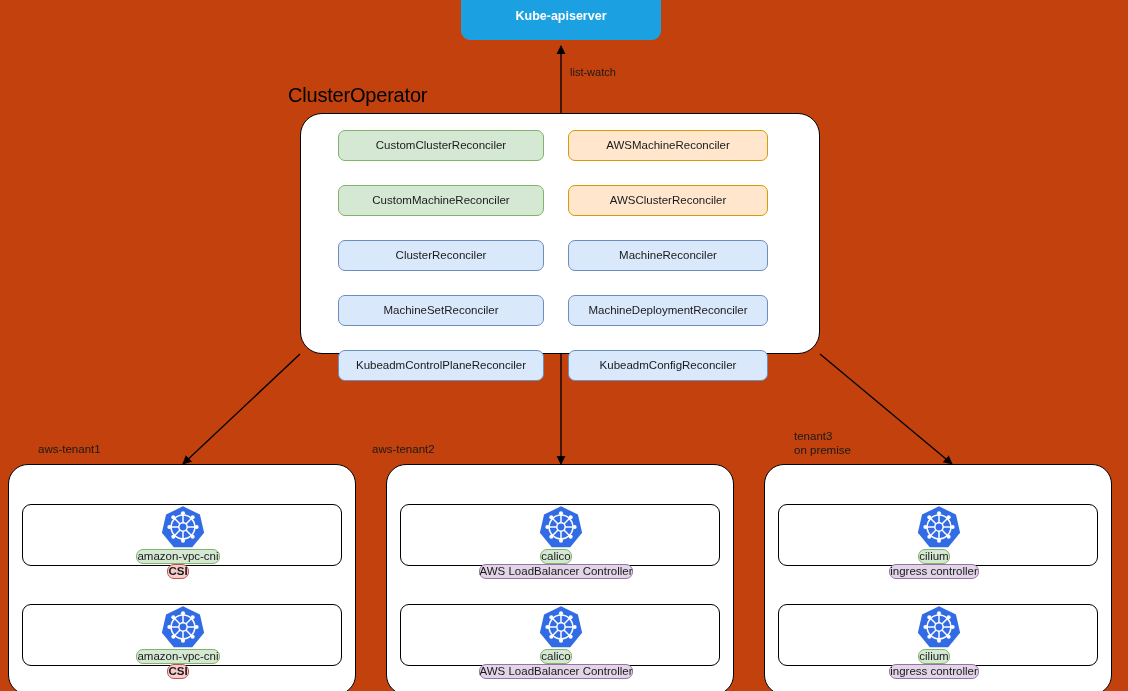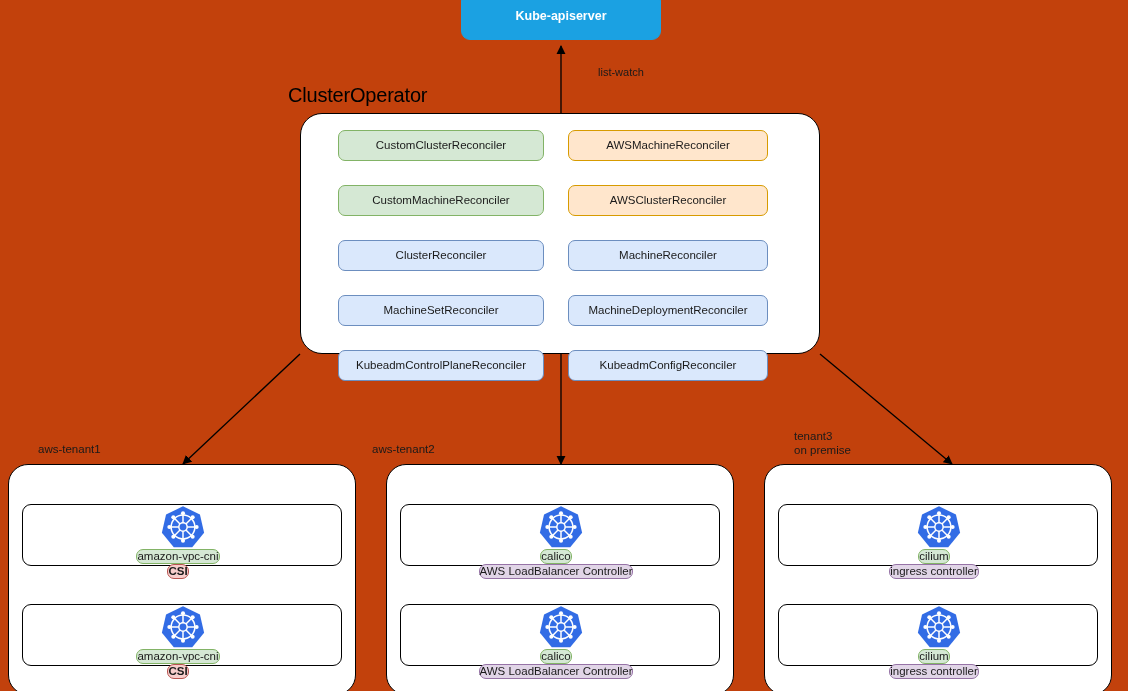--- a/index.html
+++ b/index.html
@@ -172,21 +172,21 @@
     <path d="M 300 354 L 183 464" stroke="#000000" stroke-width="1.3" fill="none" marker-end="url(#arrow)"></path>
 
     <path d="M 561 354 L 561 464" stroke="#000000" stroke-width="1.3" fill="none" marker-end="url(#arrow)"></path>
 
     <path d="M 820 354 L 952 464" stroke="#000000" stroke-width="1.3" fill="none" marker-end="url(#arrow)"></path>
   </svg>
 
   <div class="apiserver">
     <span>Kube-apiserver</span>
   </div>
-  <div class="edge-label" style="left:598px; top:66px;">list-watch</div>
+  <div class="edge-label" style="left:570px; top:66px;">list-watch</div>
 
   <div class="operator-title">ClusterOperator</div>
   <div class="operator-box"></div>
   <div class="reconciler-grid" id="reconciler-grid">
       <div class="reconciler rc-green">
         <span>CustomClusterReconciler</span>
       </div>
       <div class="reconciler rc-orange">
         <span>AWSMachineReconciler</span>
       </div>

